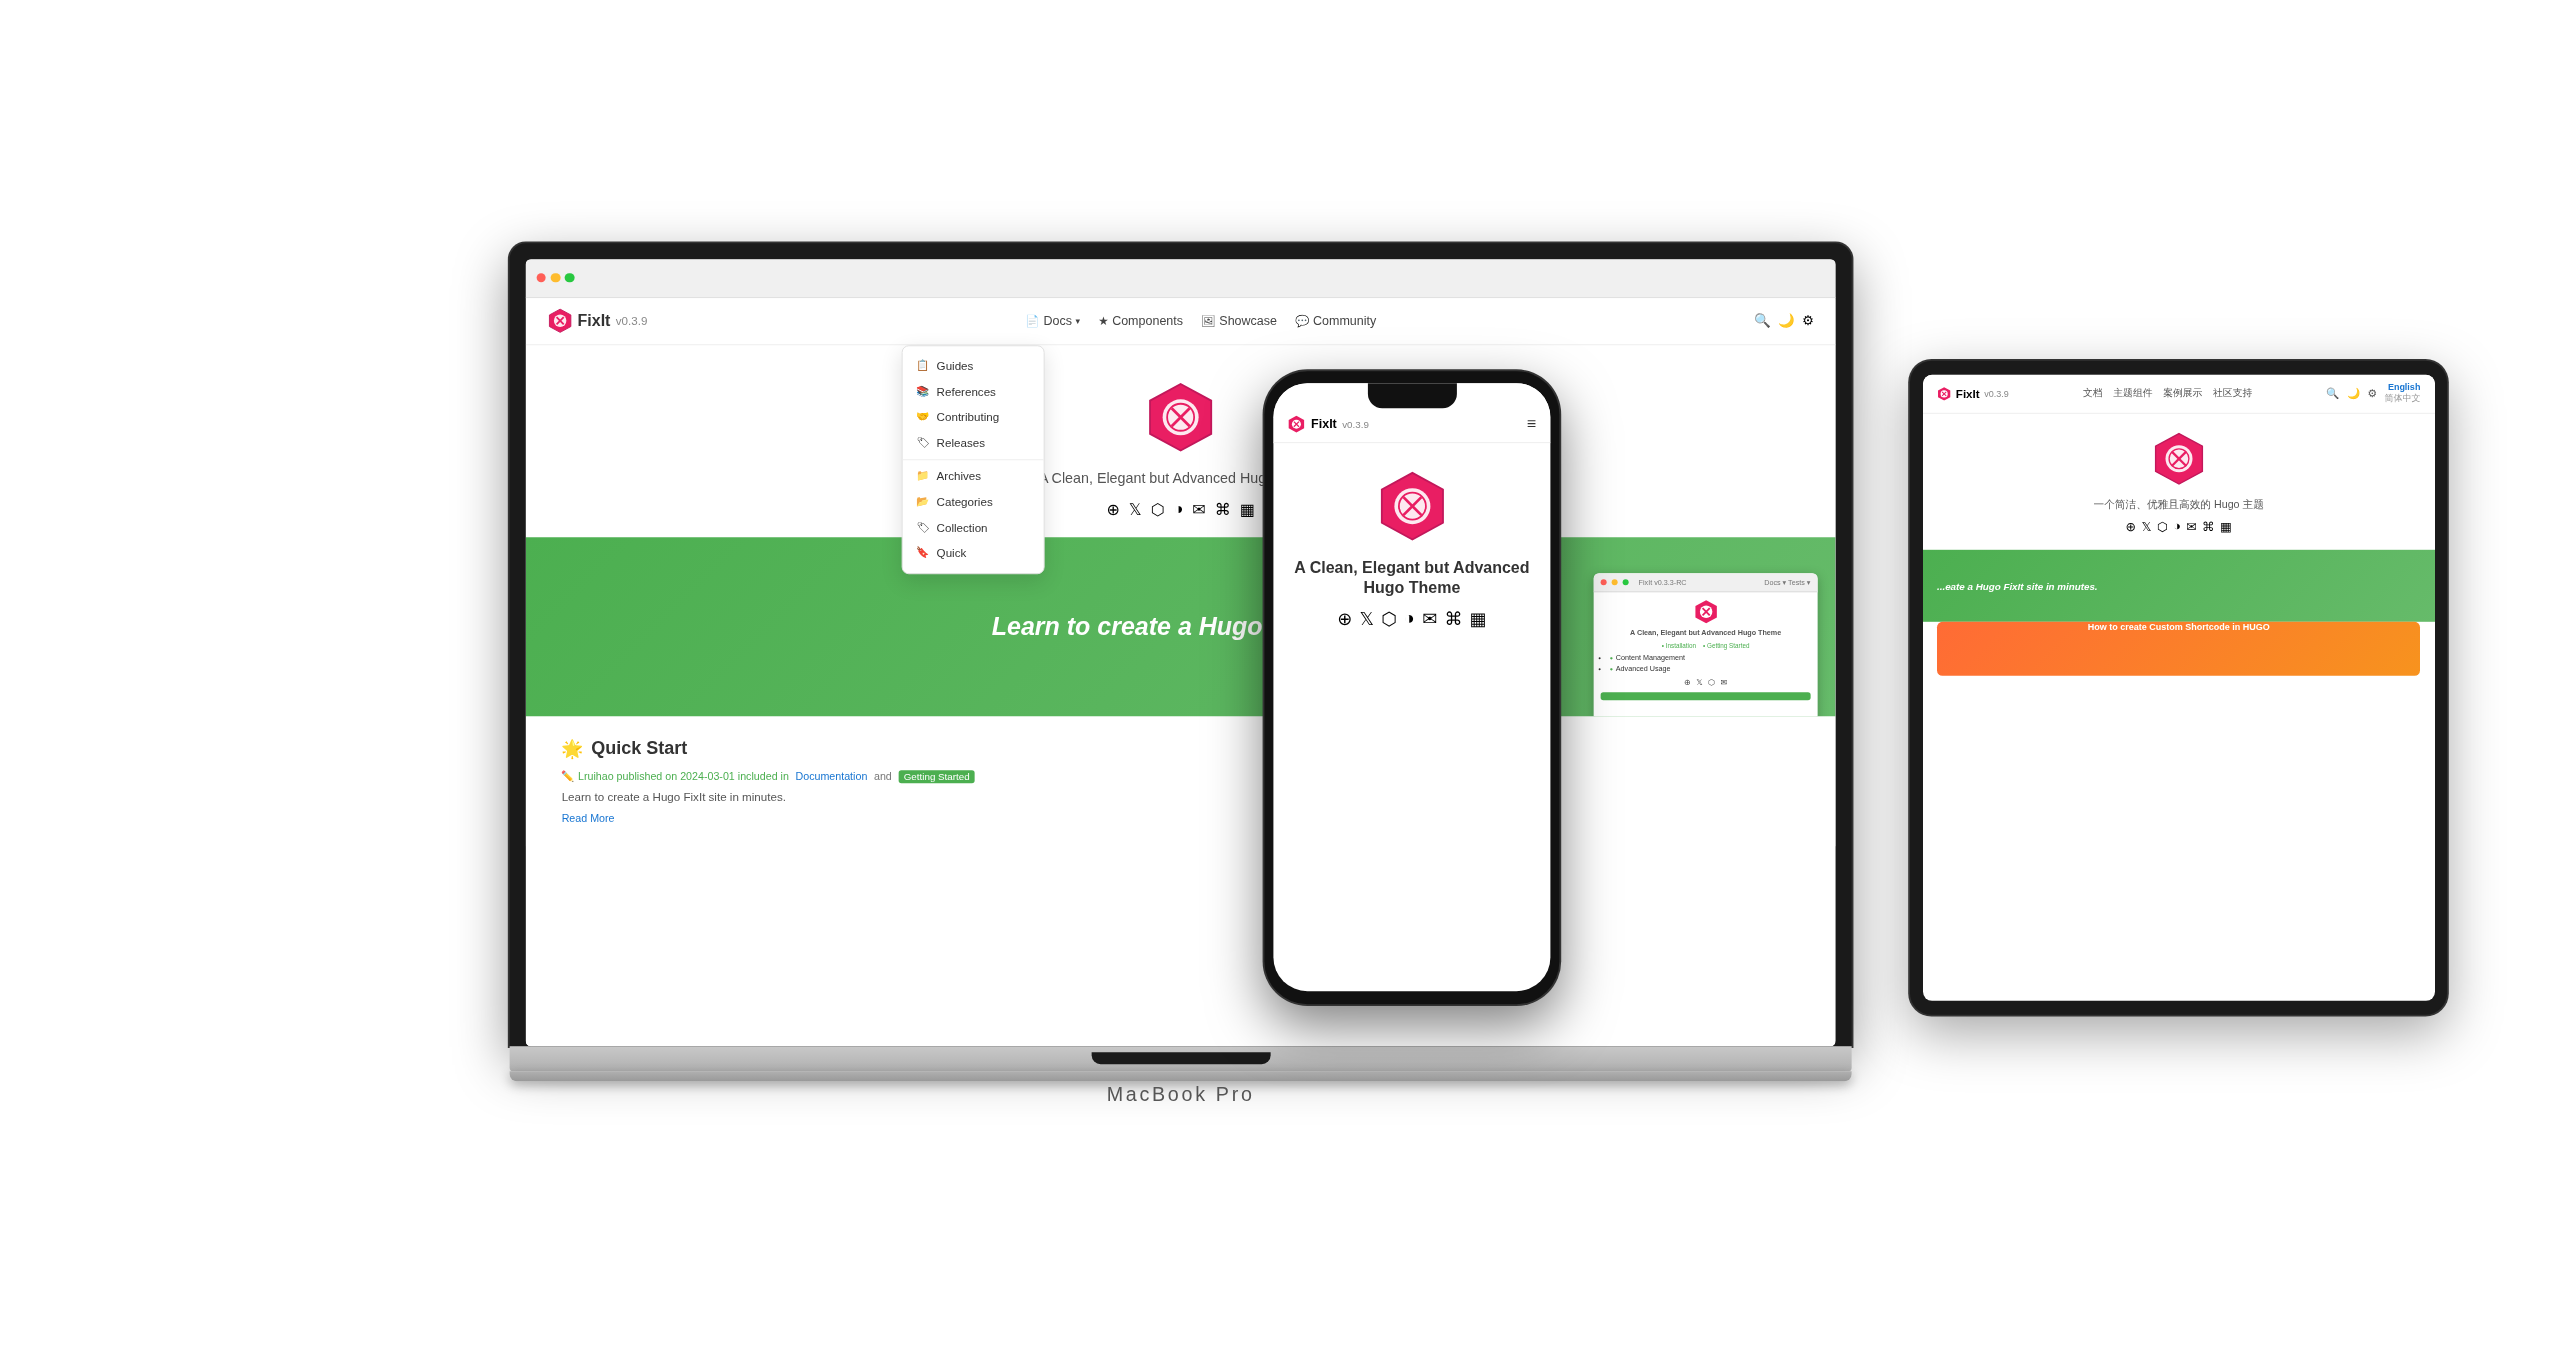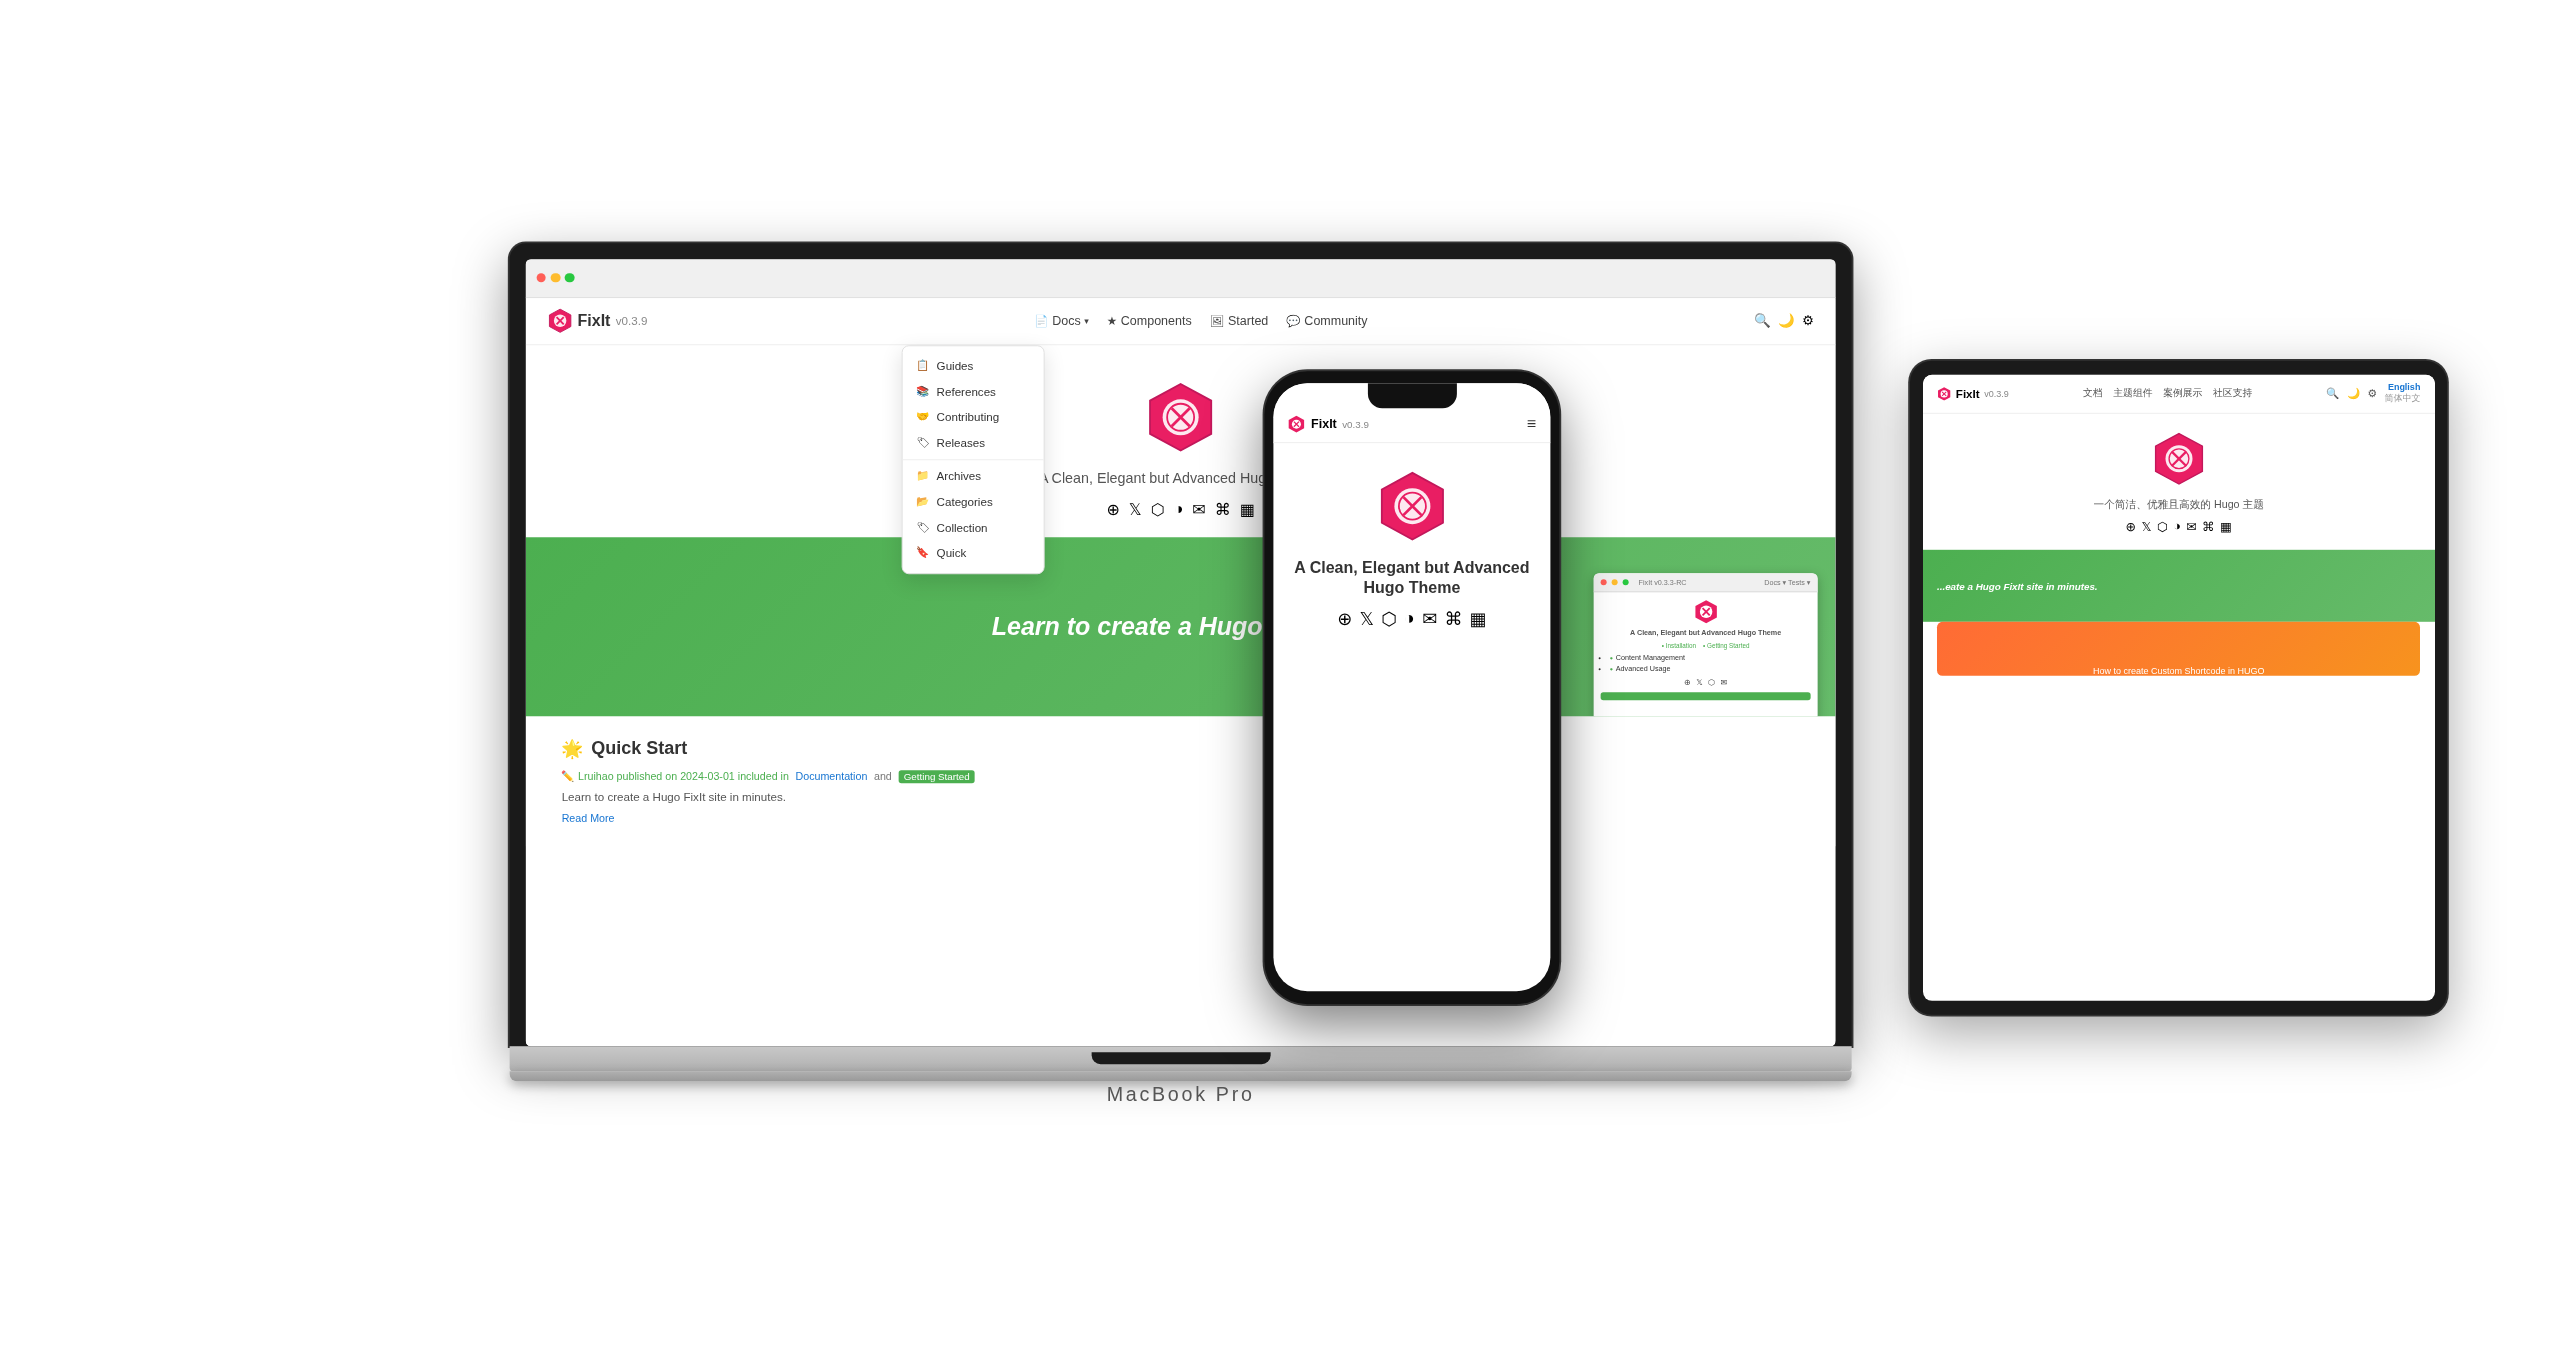--- a/index.html
+++ b/index.html
@@ -648,25 +648,25 @@
       margin-bottom: 5.4px;
       border-bottom: 0.9px solid #eee;
       padding-bottom: 3.6px;
     }
 
     .ipad-video-thumb {
       background: linear-gradient(135deg, #ff6b35, #f7931e);
       border-radius: 5.4px;
       height: 54px;
       display: flex;
-      align-items: flex-end;
+      align-items: flex-start;
       justify-content: center;
       color: white;
       font-size: 9px;
-      font-weight: 400;
+      font-weight: 700;
     }
   </style>
 </head>
 <body>
 
 <div class="scene">
 
   <div class="macbook">
     <div class="macbook-screen-bezel">
       <div class="macbook-screen">
@@ -699,21 +699,21 @@
                     <span style="font-size:11.6px;">📄</span>
                     <span>Docs</span>
                     <span class="chevron">▾</span>
                   </div>
                   <div class="nav-link">
                     <span style="font-size:11.6px;">★</span>
                     <span>Components</span>
                   </div>
                   <div class="nav-link">
                     <span style="font-size:11.6px;">🖼</span>
-                    <span>Started</span>
+                    <span>Showcase</span>
                   </div>
                   <div class="nav-link">
                     <span style="font-size:11.6px;">💬</span>
                     <span>Community</span>
                   </div>
                 </div>
                 <div class="nav-icons">
                   <span style="font-size:13.4px;cursor:pointer;">🔍</span>
                   <span style="font-size:13.4px;cursor:pointer;">🌙</span>
                   <span style="font-size:13.4px;cursor:pointer;">⚙</span>

